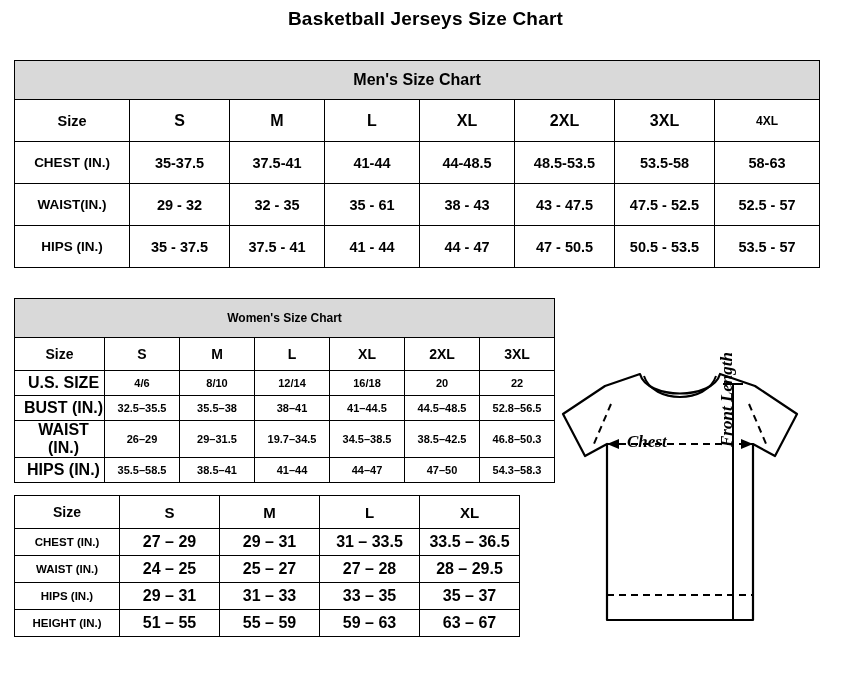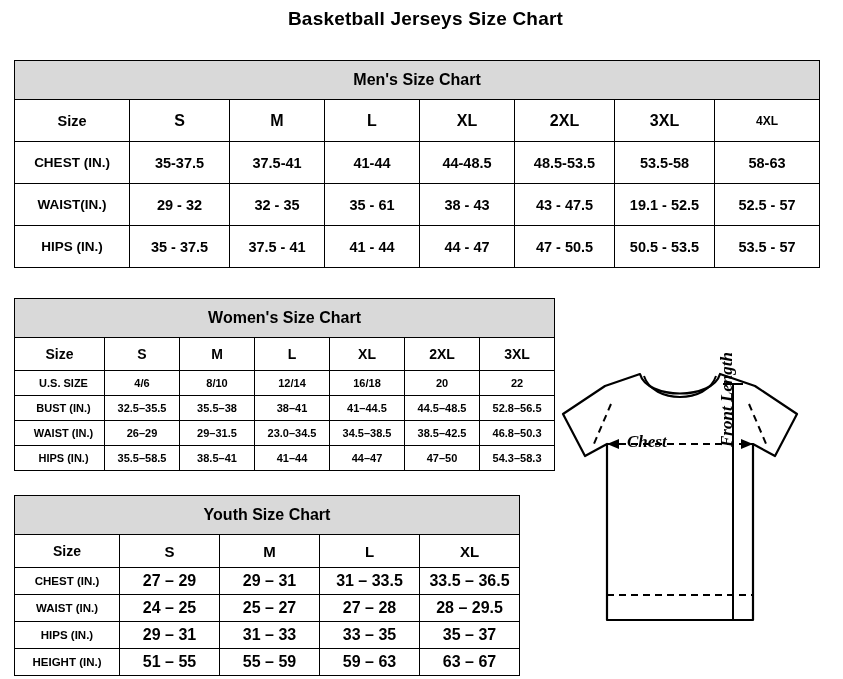--- a/index.html
+++ b/index.html
@@ -59,24 +59,24 @@
   #mens-chart td { height: 41px; font-size: 14.5px; }
   #mens-chart .rowlabel { font-size: 13.5px; }
 
   
   #womens-chart {
     position: absolute;
     left: 14px;
     top: 298px;
     width: 540px;
   }
-  #womens-chart .caption-cell { height: 38px; font-size: 16px; }
+  #womens-chart .caption-cell { height: 38px; font-size: 12px; }
   #womens-chart .hdr-cell { height: 32px; font-size: 14px; }
   #womens-chart td.data { height: 24px; font-size: 11px; }
-  #womens-chart td.rowlabel { font-size: 11px; padding-left: 8px; }
+  #womens-chart td.rowlabel { font-size: 16px; padding-left: 8px; }
 
   
   #youth-chart {
     position: absolute;
     left: 14px;
     top: 495px;
     width: 505px;
   }
   #youth-chart .caption-cell { height: 38px; font-size: 16px; }
   #youth-chart .hdr-cell { height: 32px; font-size: 14px; }
@@ -149,21 +149,21 @@
     <td>53.5-58</td>
     <td>58-63</td>
   </tr>
   <tr>
     <td class="rowlabel">WAIST(IN.)</td>
     <td>29 - 32</td>
     <td>32 - 35</td>
     <td>35 - 61</td>
     <td>38 - 43</td>
     <td>43 - 47.5</td>
-    <td>19.1 - 52.5</td>
+    <td>47.5 - 52.5</td>
     <td>52.5 - 57</td>
   </tr>
   <tr>
     <td class="rowlabel">HIPS (IN.)</td>
     <td>35 - 37.5</td>
     <td>37.5 - 41</td>
     <td>41 - 44</td>
     <td>44 - 47</td>
     <td>47 - 50.5</td>
     <td>50.5 - 53.5</td>
@@ -210,21 +210,21 @@
     <td class="data">35.5–38</td>
     <td class="data">38–41</td>
     <td class="data">41–44.5</td>
     <td class="data">44.5–48.5</td>
     <td class="data">52.8–56.5</td>
   </tr>
   <tr>
     <td class="data rowlabel">WAIST  (IN.)</td>
     <td class="data">26–29</td>
     <td class="data">29–31.5</td>
-    <td class="data">23.0–34.5</td>
+    <td class="data">19.7–34.5</td>
     <td class="data">34.5–38.5</td>
     <td class="data">38.5–42.5</td>
     <td class="data">46.8–50.3</td>
   </tr>
   <tr>
     <td class="data rowlabel">HIPS  (IN.)</td>
     <td class="data">35.5–58.5</td>
     <td class="data">38.5–41</td>
     <td class="data">41–44</td>
     <td class="data">44–47</td>
@@ -236,23 +236,20 @@
 
 <table class="sizetable" id="youth-chart">
   <colgroup>
     <col style="width:105px">
     <col style="width:100px">
     <col style="width:100px">
     <col style="width:100px">
     <col style="width:100px">
   </colgroup>
   <tbody>
-      <tr>
-    <td class="caption-cell" colspan="5">Youth Size Chart</td>
-  </tr>
   <tr>
     <td class="hdr-cell">Size</td>
     <td class="hdr-cell" style="font-size:15px">S</td>
     <td class="hdr-cell" style="font-size:15px">M</td>
     <td class="hdr-cell" style="font-size:15px">L</td>
     <td class="hdr-cell" style="font-size:15px">XL</td>
   </tr>
   <tr>
     <td class="data rowlabel">CHEST (IN.)</td>
     <td class="data">27 – 29</td>

